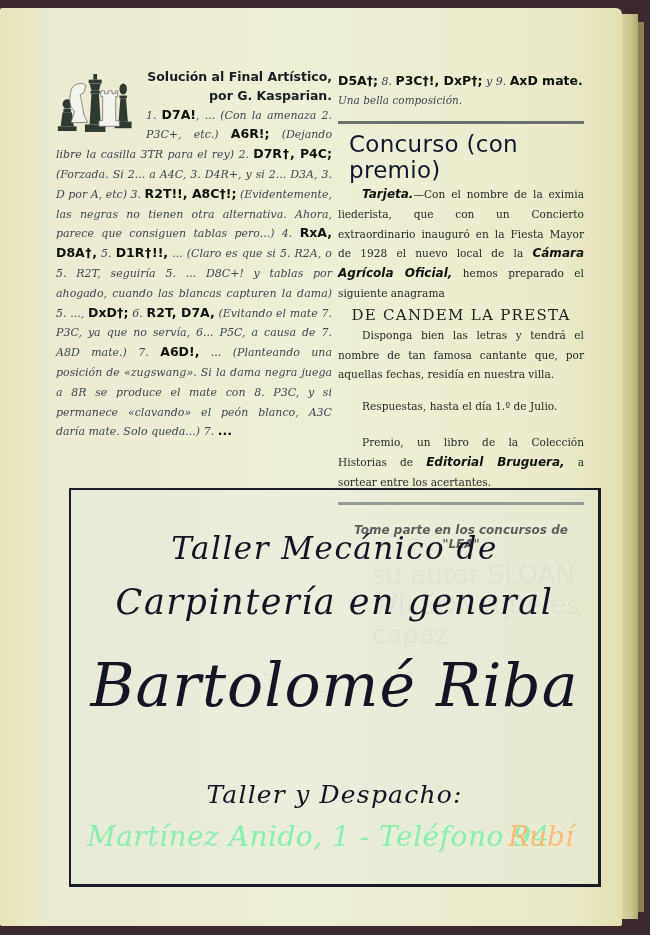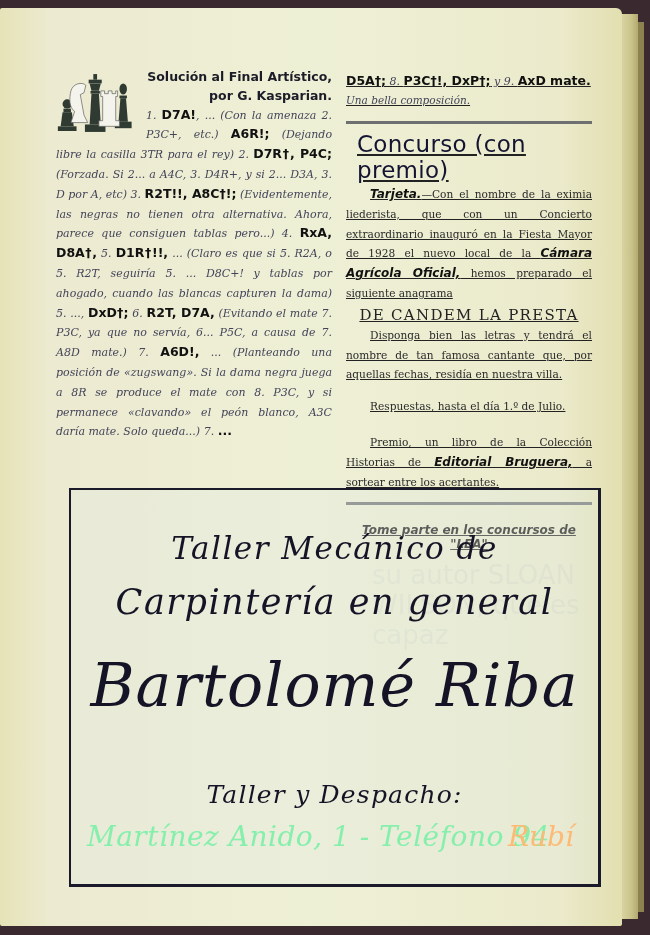--- a/index.html
+++ b/index.html
@@ -32,21 +32,21 @@
     .chess-icon { float: left; width: 84px; height: 66px; margin: 2px 6px 0 0; }
     .sol-title {
       font-family: "DejaVu Sans", sans-serif; font-weight: bold; font-size: 12.5px;
       text-align: right; color: #1c1c28; display: block;
     }
     .script { font-family: "DejaVu Serif", serif; font-style: italic; color: #44445a; font-size: 11px; }
     .move { font-family: "DejaVu Sans", sans-serif; font-weight: bold; color: #111; font-size: 12.5px; }
     .justify { text-align: justify; }
 
     
-    .right-col { position: absolute; left: 346px; top: 72px; width: 246px; color: #222; text-decoration: underline; }
+    .right-col { position: absolute; left: 338px; top: 72px; width: 246px; color: #222; }
     .r-first { font-size: 12px; line-height: 18px; }
     .r-first .move { font-size: 12.5px; }
     .bella { font-family: "DejaVu Serif", serif; font-style: italic; font-size: 10.5px; color: #44445a; display: block; }
     .rule2 { height: 0; border-top: 2px solid #6d6f70; border-bottom: 1px solid #6d6f70; margin: 12px 0 0 0; }
     .concurso-title {
       font-family: "DejaVu Sans", sans-serif; font-size: 23px; letter-spacing: 0.3px;
       color: #141432; margin: 7px 0 0 11px; font-weight: normal;
     }
     .body-text {
       font-family: "DejaVu Serif", serif; font-size: 10.6px; line-height: 19.8px; color: #2a2a2a;

